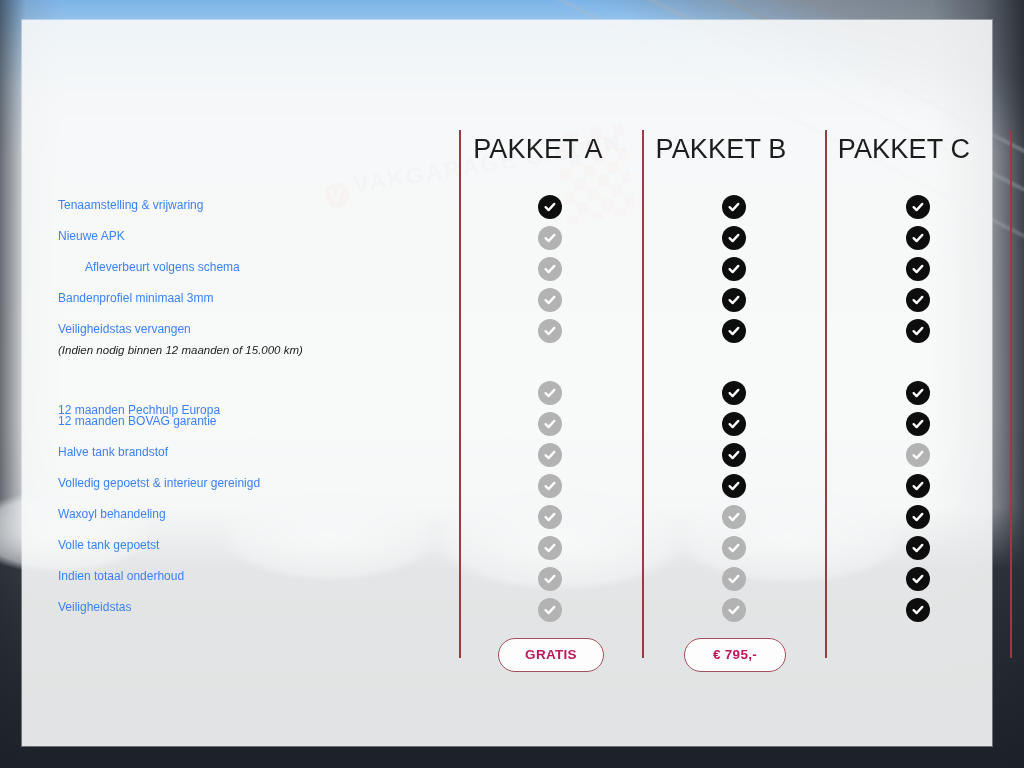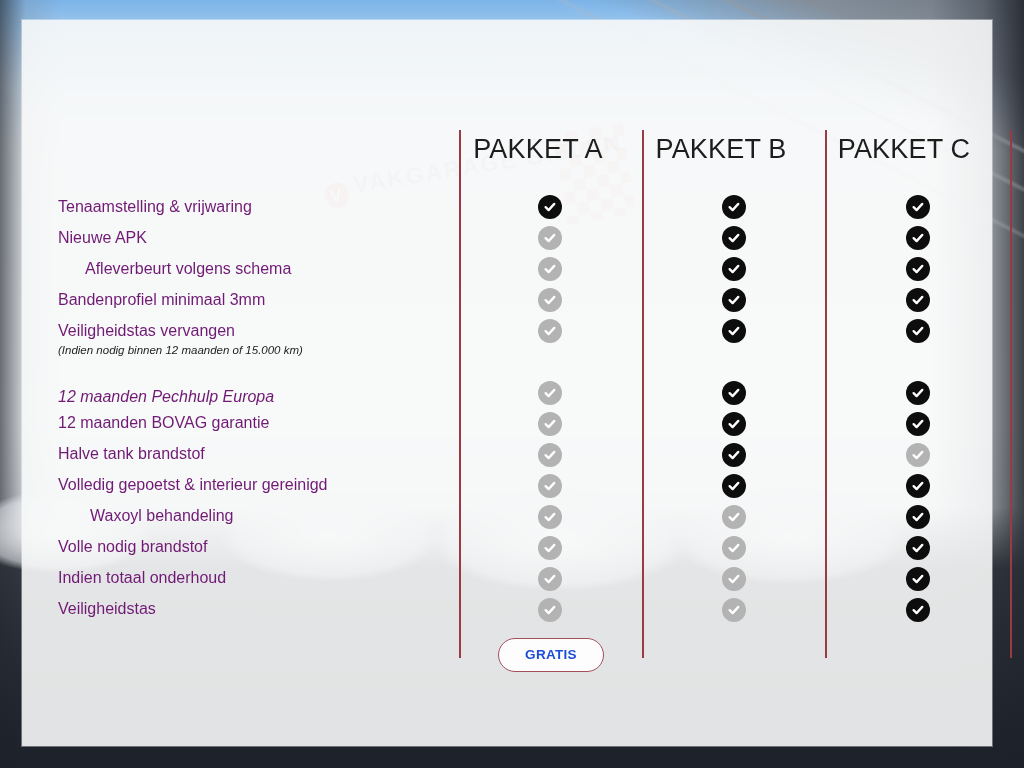--- a/index.html
+++ b/index.html
@@ -105,21 +105,21 @@
     font-size: 27px; font-weight: 400; color: #1d1d1d;
     letter-spacing: 0.2px;
   }
   #head-0 { left: 437px; }
   #head-1 { left: 620px; }
   #head-2 { left: 803px; }
 
   
   .feat {
     position: absolute; left: 36px;
-    font-size: 16px; color: #701a75;
+    font-size: 12px; color: #3b82f6;
     white-space: nowrap;
   }
   .feat.sub {
     font-size: 11.5px; font-style: italic; color: #1d1d1d;
   }
 
   
   .check {
     position: absolute;
     width: 24px; height: 24px; border-radius: 50%;
@@ -130,21 +130,21 @@
   .check svg { display: block; }
 
   
   .pill {
     position: absolute; top: 618px;
     height: 32px; line-height: 32px;
     border: 1.4px solid #a4505a;
     border-radius: 18px;
     background: #fdfdfd;
     text-align: center;
-    font-size: 13.5px; font-weight: 700; color: #1d4ed8;
+    font-size: 13.5px; font-weight: 700; color: #be185d;
     letter-spacing: 0.3px;
   }
   #pill-0 { left: 476px; width: 104px; }
   #pill-1 { left: 662px; width: 100px; }
   #pill-2 { left: 845px; width: 102px; }
 </style>
 </head>
 <body>
 
 <div id="backdrop"></div>
@@ -164,26 +164,26 @@
   <div class="col-head" id="head-2">PAKKET C</div>
   <div class="col-head" id="head-1">PAKKET B</div>
 
   <div id="rows-host">
       <div class="feat" style="top: 178px;">Tenaamstelling &amp; vrijwaring</div>
       <div class="feat" style="top: 209px;">Nieuwe APK</div>
       <div class="feat" style="top: 240px; margin-left: 27px;">Afleverbeurt volgens schema</div>
       <div class="feat" style="top: 271px;">Bandenprofiel minimaal 3mm</div>
       <div class="feat" style="top: 302px;">Veiligheidstas vervangen</div>
       <div class="feat sub" style="top: 324px;">(Indien nodig binnen 12 maanden of 15.000 km)</div>
-      <div class="feat" style="top: 368px; font-style: italic;">12 maanden Pechhulp Europa</div>
+      <div class="feat" style="top: 383px;">12 maanden Pechhulp Europa</div>
       <div class="feat" style="top: 394px;">12 maanden BOVAG garantie</div>
       <div class="feat" style="top: 425px;">Halve tank brandstof</div>
       <div class="feat" style="top: 456px;">Volledig gepoetst &amp; interieur gereinigd</div>
-      <div class="feat" style="top: 487px; margin-left: 32px;">Waxoyl behandeling</div>
-      <div class="feat" style="top: 518px;">Volle nodig brandstof</div>
+      <div class="feat" style="top: 487px;">Waxoyl behandeling</div>
+      <div class="feat" style="top: 518px;">Volle tank gepoetst</div>
       <div class="feat" style="top: 549px;">Indien totaal onderhoud</div>
       <div class="feat" style="top: 580px;">Veiligheidstas</div>
     </div>
   <div id="checks-host">
       <div class="check on" style="top: 175px; left: 516px;">
         <svg width="14" height="14" viewBox="0 0 14 14">
           <path d="M2.6 7.1 L5.6 10.1 L11.3 3.9" stroke="#fff" stroke-width="2.3" fill="none" stroke-linecap="round" stroke-linejoin="round"></path>
         </svg>
       </div>
       <div class="check on" style="top: 175px; left: 700px;">
@@ -372,13 +372,14 @@
         </svg>
       </div>
       <div class="check on" style="top: 578px; left: 884px;">
         <svg width="14" height="14" viewBox="0 0 14 14">
           <path d="M2.6 7.1 L5.6 10.1 L11.3 3.9" stroke="#fff" stroke-width="2.3" fill="none" stroke-linecap="round" stroke-linejoin="round"></path>
         </svg>
       </div>
     </div>
 
   <div class="pill" id="pill-0">GRATIS</div>
+  <div class="pill" id="pill-1">€ 795,-</div>
 </div>
 
 </body></html>

